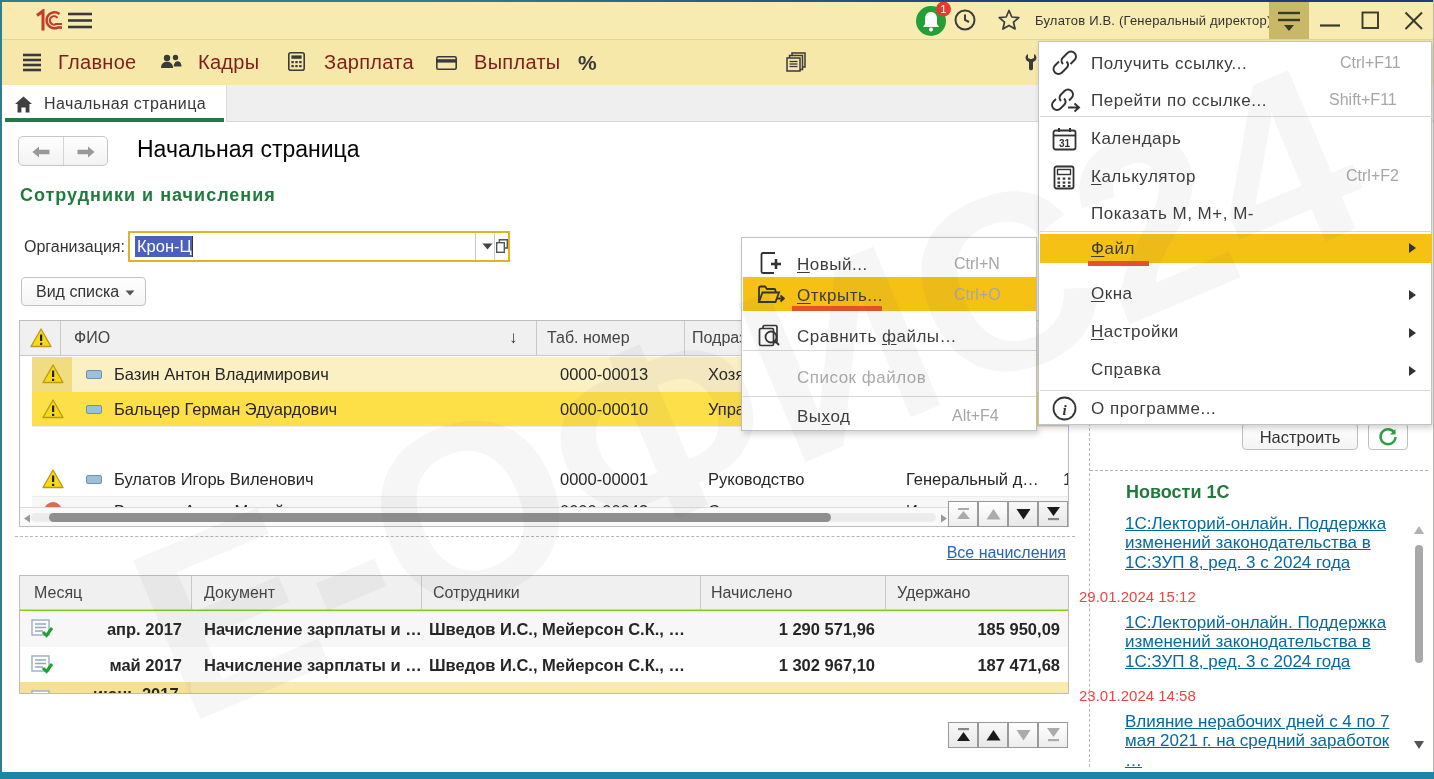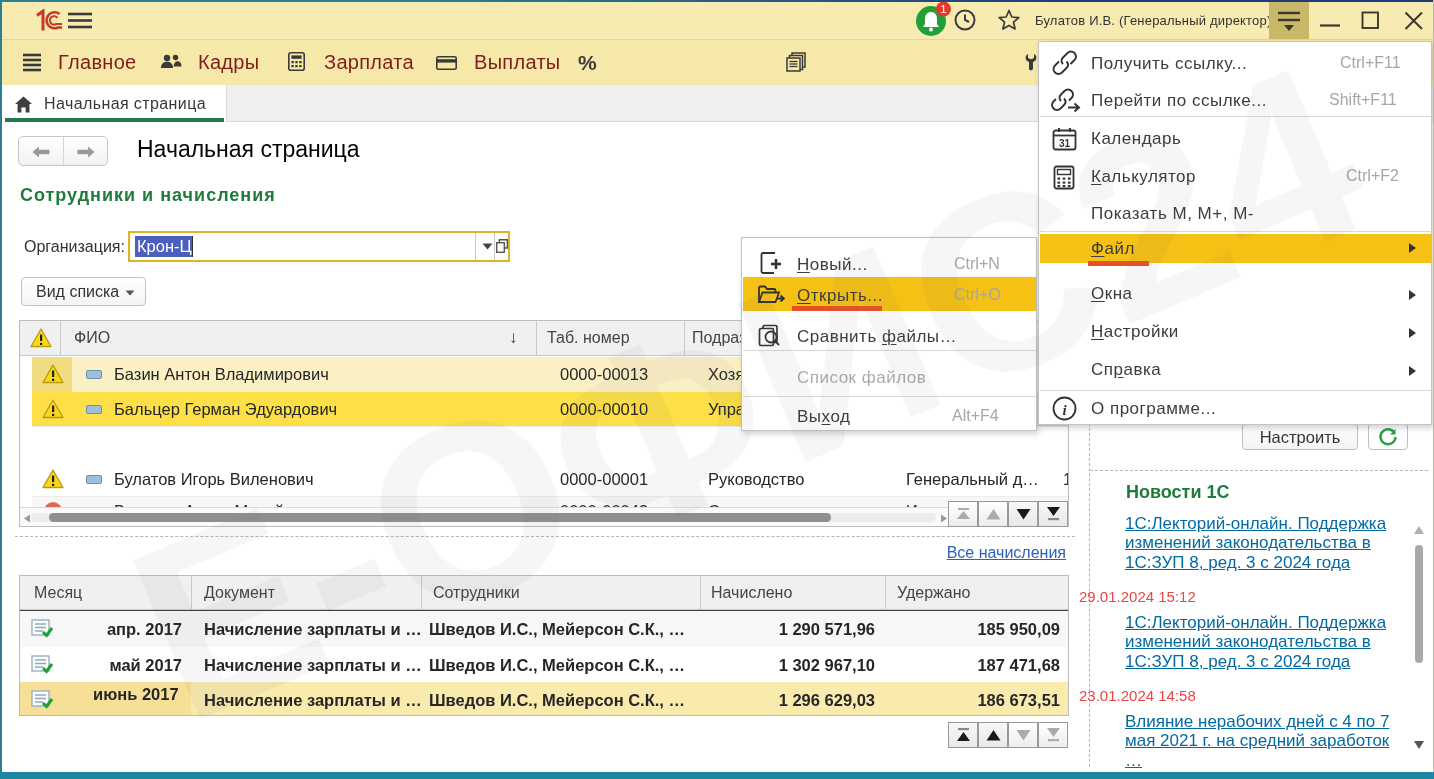--- a/index.html
+++ b/index.html
@@ -64,21 +64,21 @@
 
 .navbox { position:absolute; width:30px; height:26px; background:linear-gradient(#fff,#ededed); border:1px solid #999; }
 
 
 .dashedh { position:absolute; border-top:1px dashed #b5b5b5; z-index:2; }
 .dashedv { position:absolute; border-left:1px dashed #b5b5b5; z-index:2; }
 
 #alllink { left:870px; width:196px; text-align:right; top:544px; font-size:16px; color:#2a63b8; text-decoration:underline; z-index:2; }
 
 
-#table2 { left:19px; top:575px; width:1050px; height:141px; border:1px solid #bdbdbd; background:#404040; z-index:2; overflow:hidden; }
+#table2 { left:19px; top:575px; width:1050px; height:119px; border:1px solid #bdbdbd; background:#84cc16; z-index:2; overflow:hidden; }
 #table2 .hdr { position:absolute; left:0; top:0; width:100%; height:34px; background:#f0f0f0; border-bottom:1px solid #c9c9c9; }
 .t2row { position:absolute; left:0; width:100%; height:35px;font-weight:bold; }
 
 
 #nastroit { left:1242px; top:423px; width:116px; height:27px; border:1px solid #bfbfbf; border-radius:4px; background:linear-gradient(#fff,#f3f3f3); z-index:2; font-size:16.5px; color:#333; text-align:center; padding-top:4px; }
 #refreshbtn { left:1368px; top:423px; width:40px; height:27px; border:1px solid #bfbfbf; border-radius:4px; background:#fff; z-index:2; }
 #newshead { left:1126px; top:482px; font-size:18px; color:#1f7b3c; font-weight:bold; z-index:2; }
 .newslink { position:absolute; left:1125px; font-size:17px; line-height:19.3px; color:#0369a1; text-decoration:underline; z-index:2; width:270px; }
 .newsdate { position:absolute; left:1079px; font-size:15px; color:#ef4444; z-index:2; }
 

